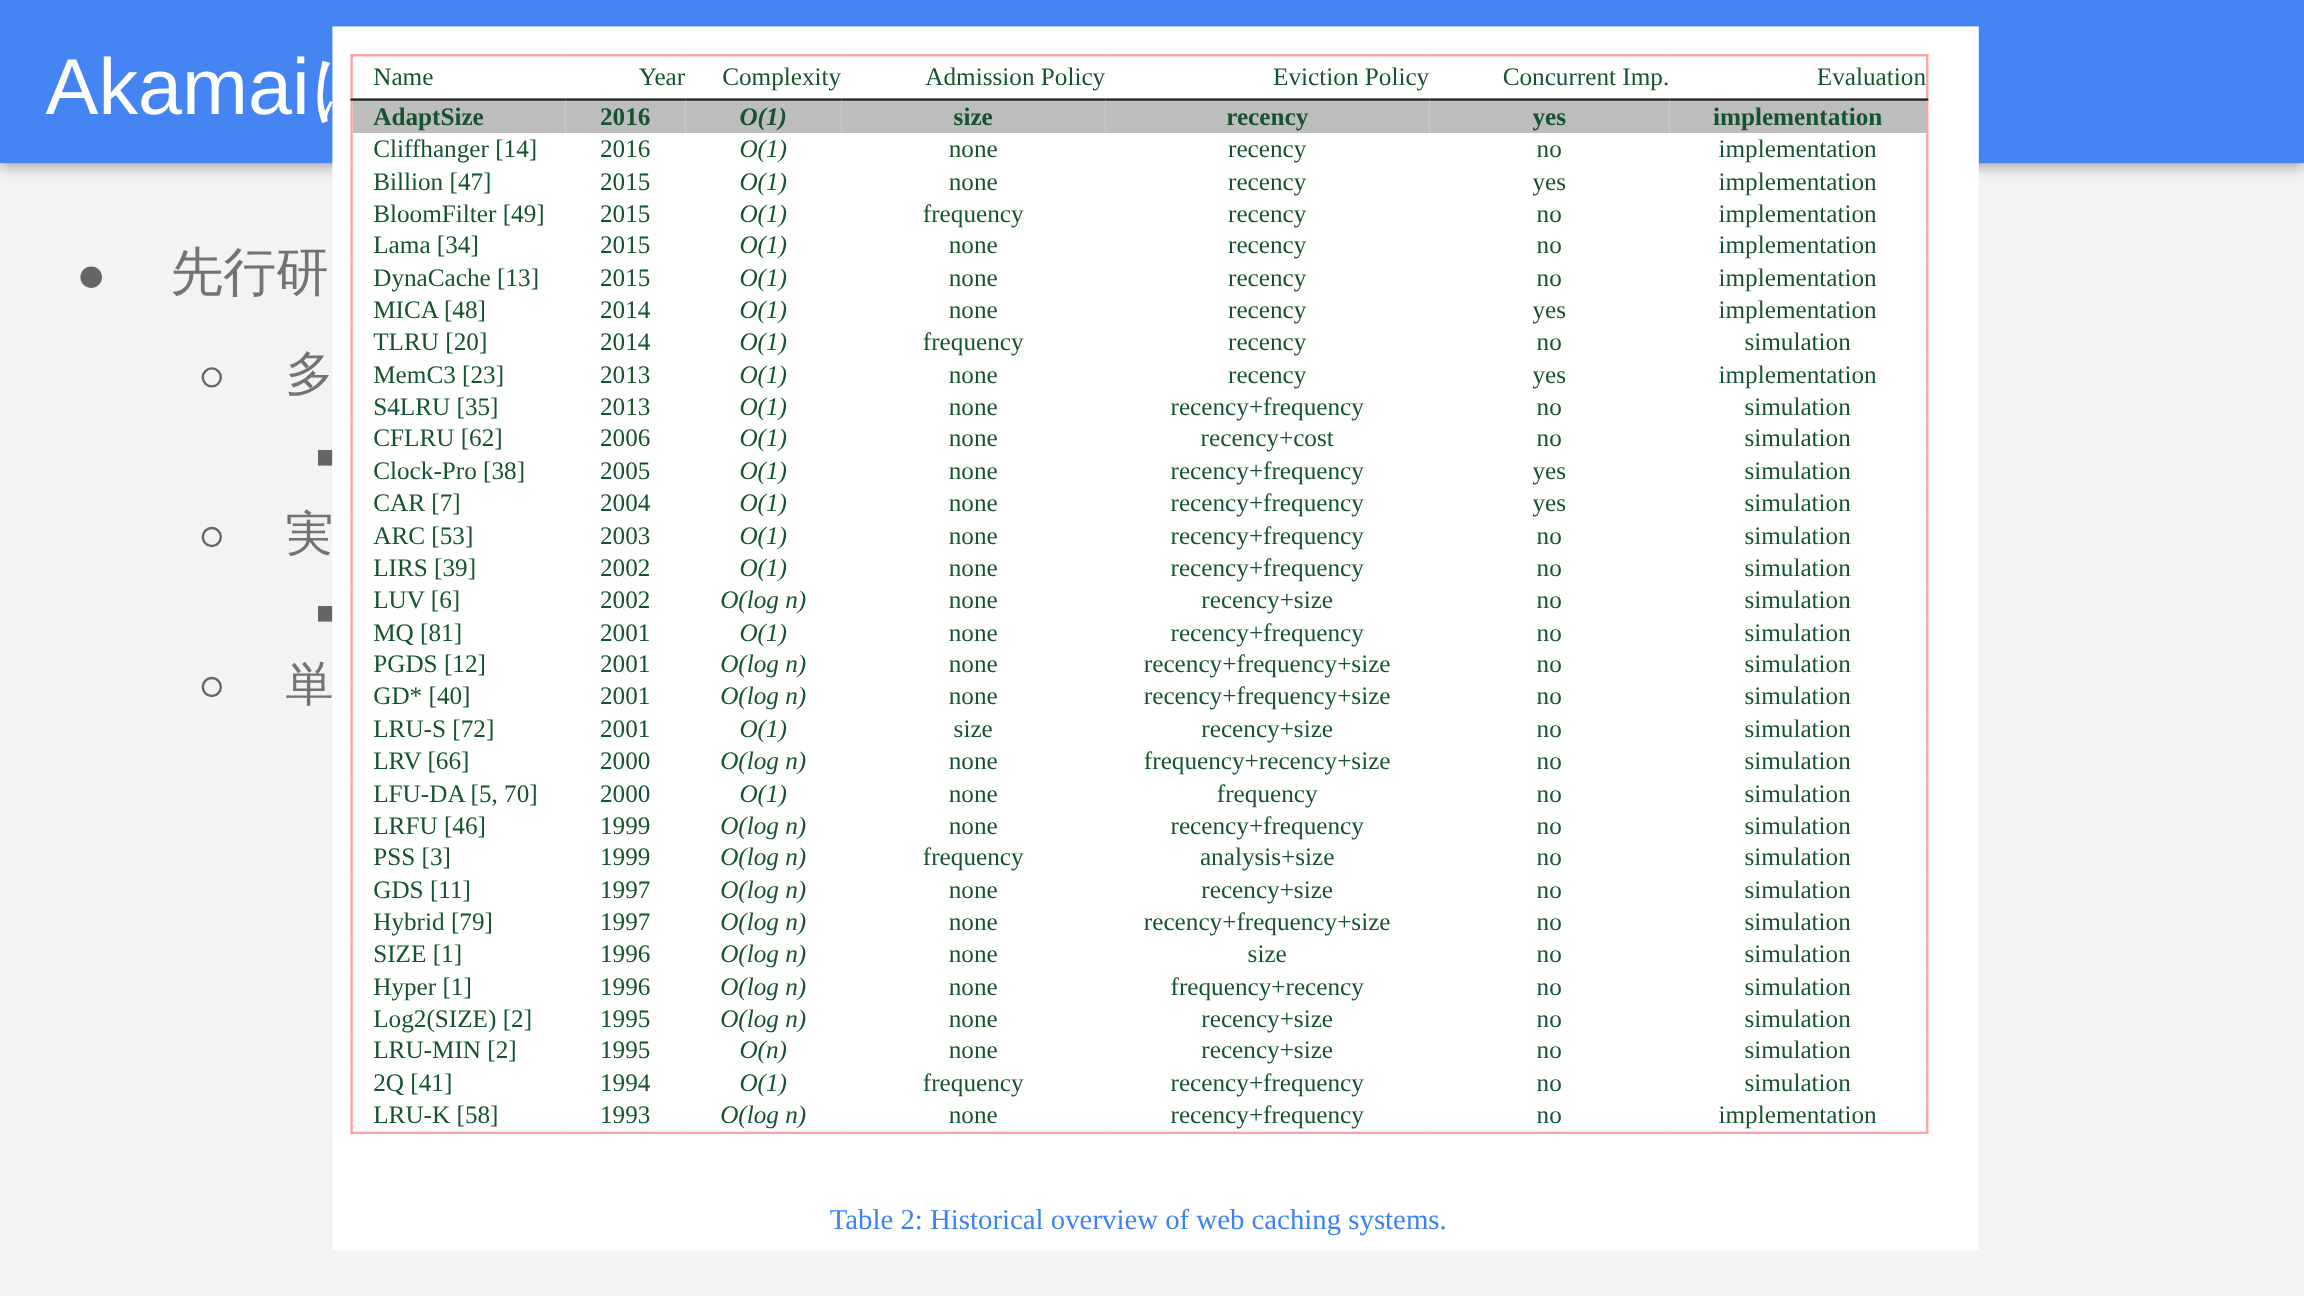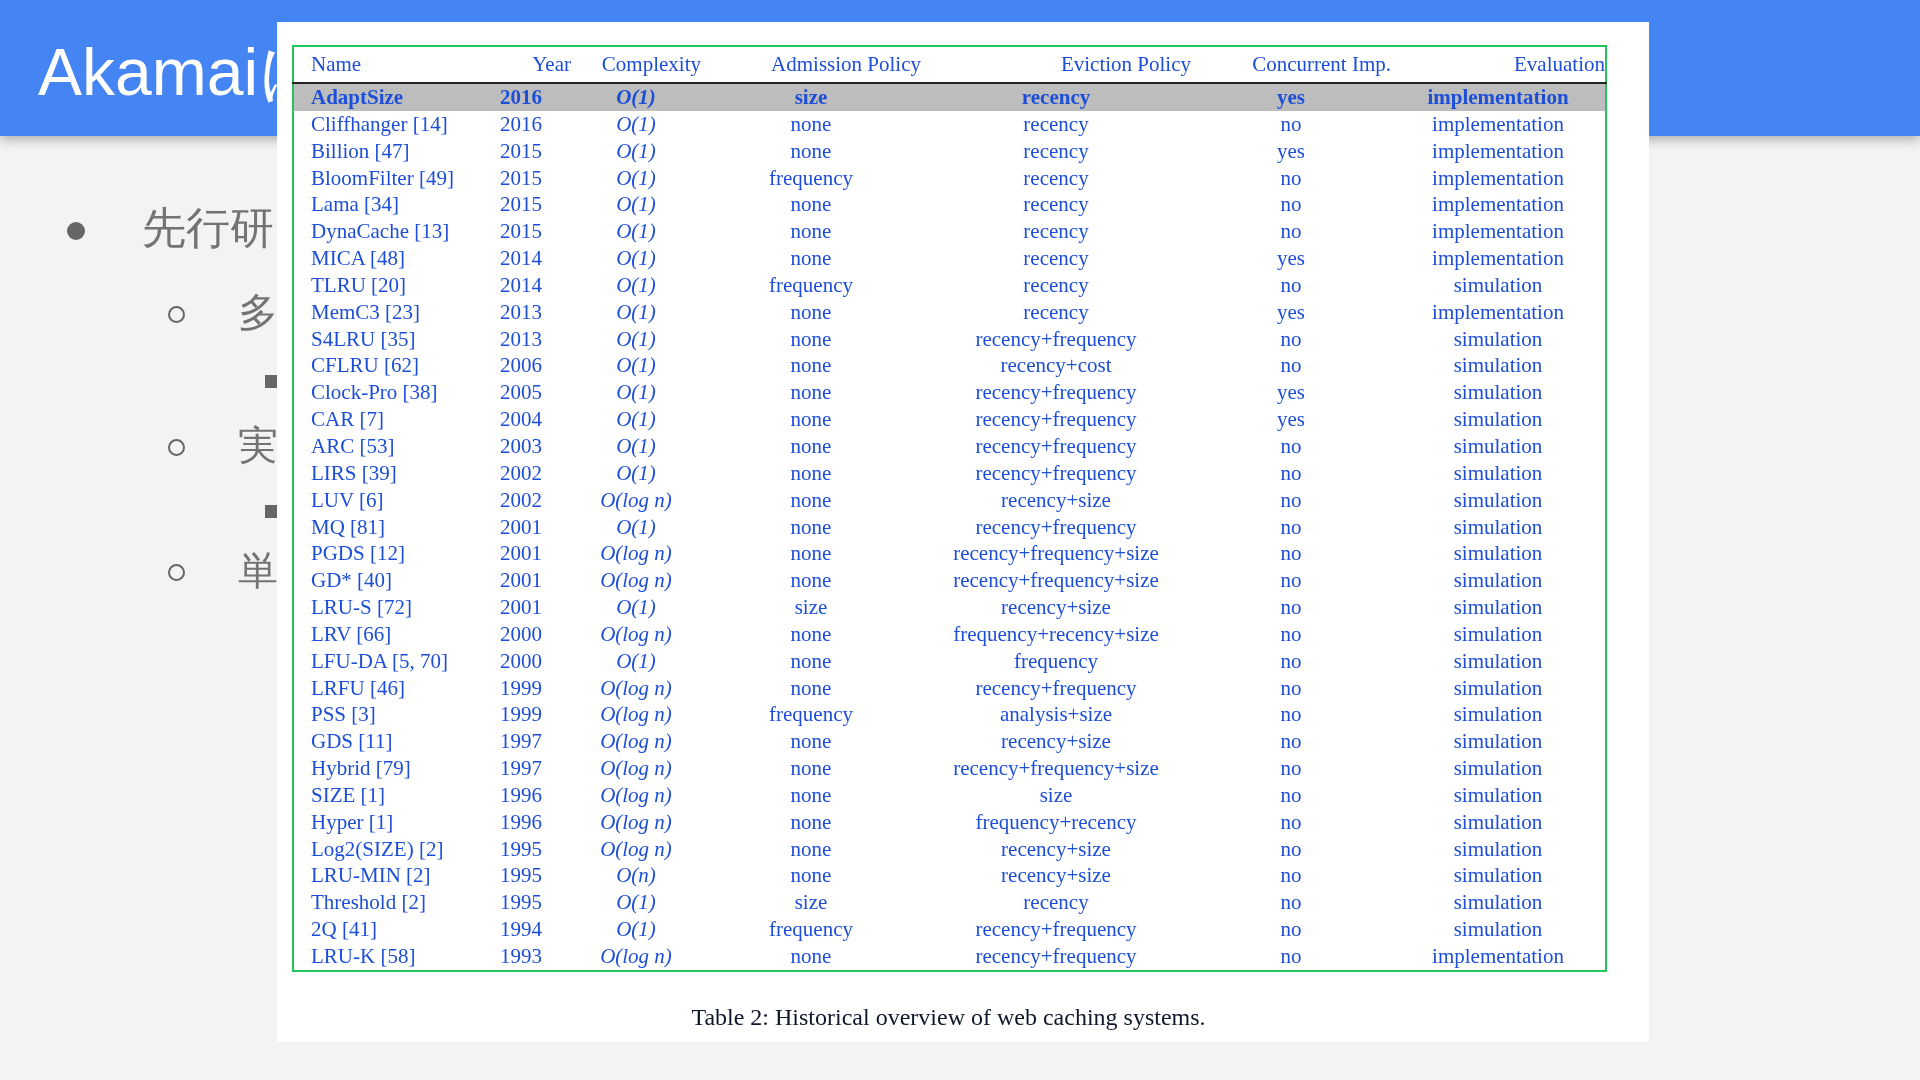--- a/index.html
+++ b/index.html
@@ -44,21 +44,21 @@
   .bi5 .bullet-label { left:238px; top:548px; font-size:40px; }
   
   .panel {
     position:absolute; left:277px; top:22px; width:1372px; height:1020px;
     background:#ffffff; z-index:3;
   }
   .paper-table {
     position:absolute; left:15px; top:23px; width:1313px;
     border-collapse:collapse; table-layout:fixed;
     font-family:"Liberation Serif","DejaVu Serif",serif;
-    font-size:21px; color:#1d4ed8; border:2px solid #22c55e;
+    font-size:21px; color:#14532d; border:2px solid #fca5a5;
   }
   .paper-table col.c0 { width:178px; }
   .paper-table col.c1 { width:100px; }
   .paper-table col.c2 { width:130px; }
   .paper-table col.c3 { width:220px; }
   .paper-table col.c4 { width:270px; }
   .paper-table col.c5 { width:200px; }
   .paper-table col.c6 { width:215px; }
   .paper-table th {
     height:35px; font-weight:normal; text-align:right; padding:0;
@@ -66,21 +66,21 @@
   }
   .paper-table td {
     height:26.85px; line-height:26.85px; padding:0; text-align:center;
     vertical-align:middle; white-space:nowrap; overflow:hidden;
   }
   .paper-table th.c0, .paper-table td.c0 { text-align:left; padding-left:17px; }
   .paper-table tbody td.c2 { font-style:italic; }
   .paper-table tr.highlight { background:#bdbdbd; font-weight:bold; }
   .caption {
     position:absolute; left:15px; top:982px; width:1313px; text-align:center;
-    font-family:"Liberation Serif","DejaVu Serif",serif; font-size:24px; color:#0f172a;
+    font-family:"Liberation Serif","DejaVu Serif",serif; font-size:24px; color:#3b82f6;
   }
 </style>
 </head>
 <body>
 
 <div class="topbar">
   <div class="slide-title">Akamaiに</div>
 </div>
 
 <div class="bullets">
@@ -395,29 +395,20 @@
         <tr>
           <td class="c0">LRU-MIN [2]</td>
           <td class="c1">1995</td>
           <td class="c2">O(n)</td>
           <td class="c3">none</td>
           <td class="c4">recency+size</td>
           <td class="c5">no</td>
           <td class="c6">simulation</td>
         </tr>
         <tr>
-          <td class="c0">Threshold [2]</td>
-          <td class="c1">1995</td>
-          <td class="c2">O(1)</td>
-          <td class="c3">size</td>
-          <td class="c4">recency</td>
-          <td class="c5">no</td>
-          <td class="c6">simulation</td>
-        </tr>
-        <tr>
           <td class="c0">2Q [41]</td>
           <td class="c1">1994</td>
           <td class="c2">O(1)</td>
           <td class="c3">frequency</td>
           <td class="c4">recency+frequency</td>
           <td class="c5">no</td>
           <td class="c6">simulation</td>
         </tr>
         <tr>
           <td class="c0">LRU-K [58]</td>

